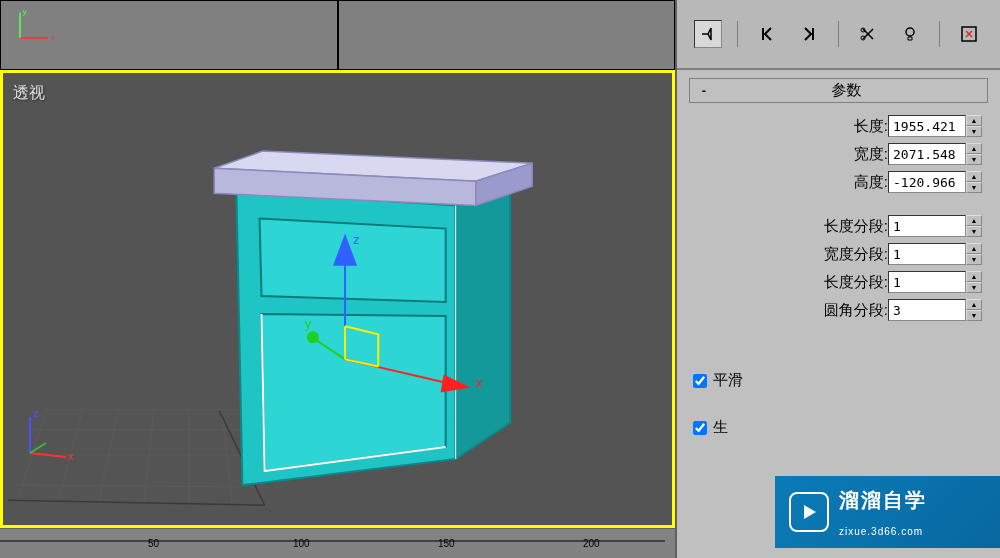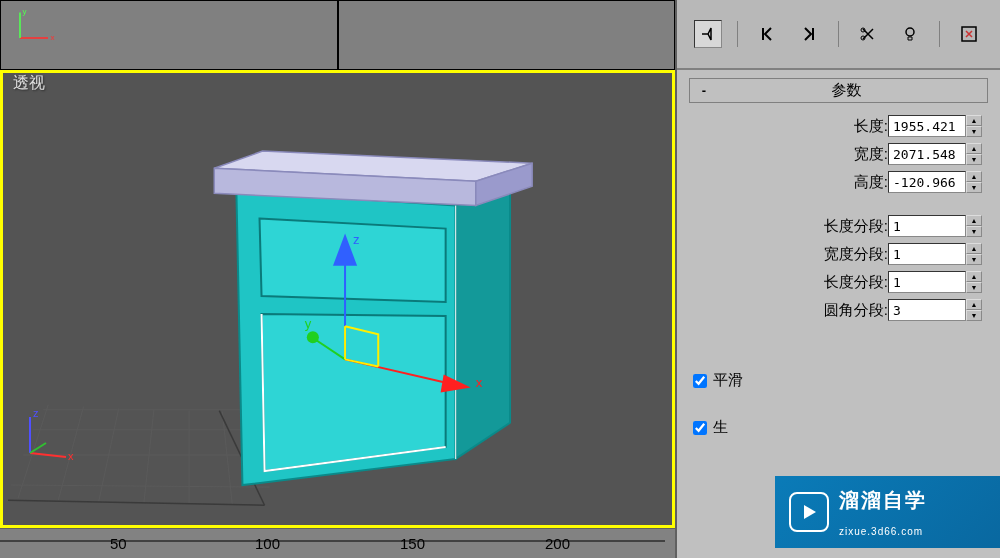--- a/index.html
+++ b/index.html
@@ -44,21 +44,21 @@
     }
     .viewport-main {
       flex: 1;
       border: 3px solid yellow;
       background: linear-gradient(180deg, #545454 0%, #545454 100%);
       position: relative;
       overflow: hidden;
     }
     .viewport-label {
       position: absolute;
-      top: 0;
+      top: 10px;
       left: 10px;
       color: #e0e0e0;
       font-size: 16px;
       text-shadow: 1px 1px 2px rgba(0,0,0,0.5);
     }
     .scene-3d {
       position: absolute;
       top: 0;
       left: 0;
       width: 100%;
@@ -67,22 +67,23 @@
     .ruler {
       height: 30px;
       background: #828282;
       border-top: 1px solid #606060;
       position: relative;
       display: flex;
       align-items: center;
     }
     .ruler-tick {
       position: absolute;
-      font-size: 15px;
+      font-size: 10px;
       color: #000;
+      margin-left: 38px;
     }
     .axis-corner {
       position: absolute;
       bottom: 60px;
       left: 15px;
       width: 60px;
       height: 60px;
     }
     .right-panel {
       width: 325px;

